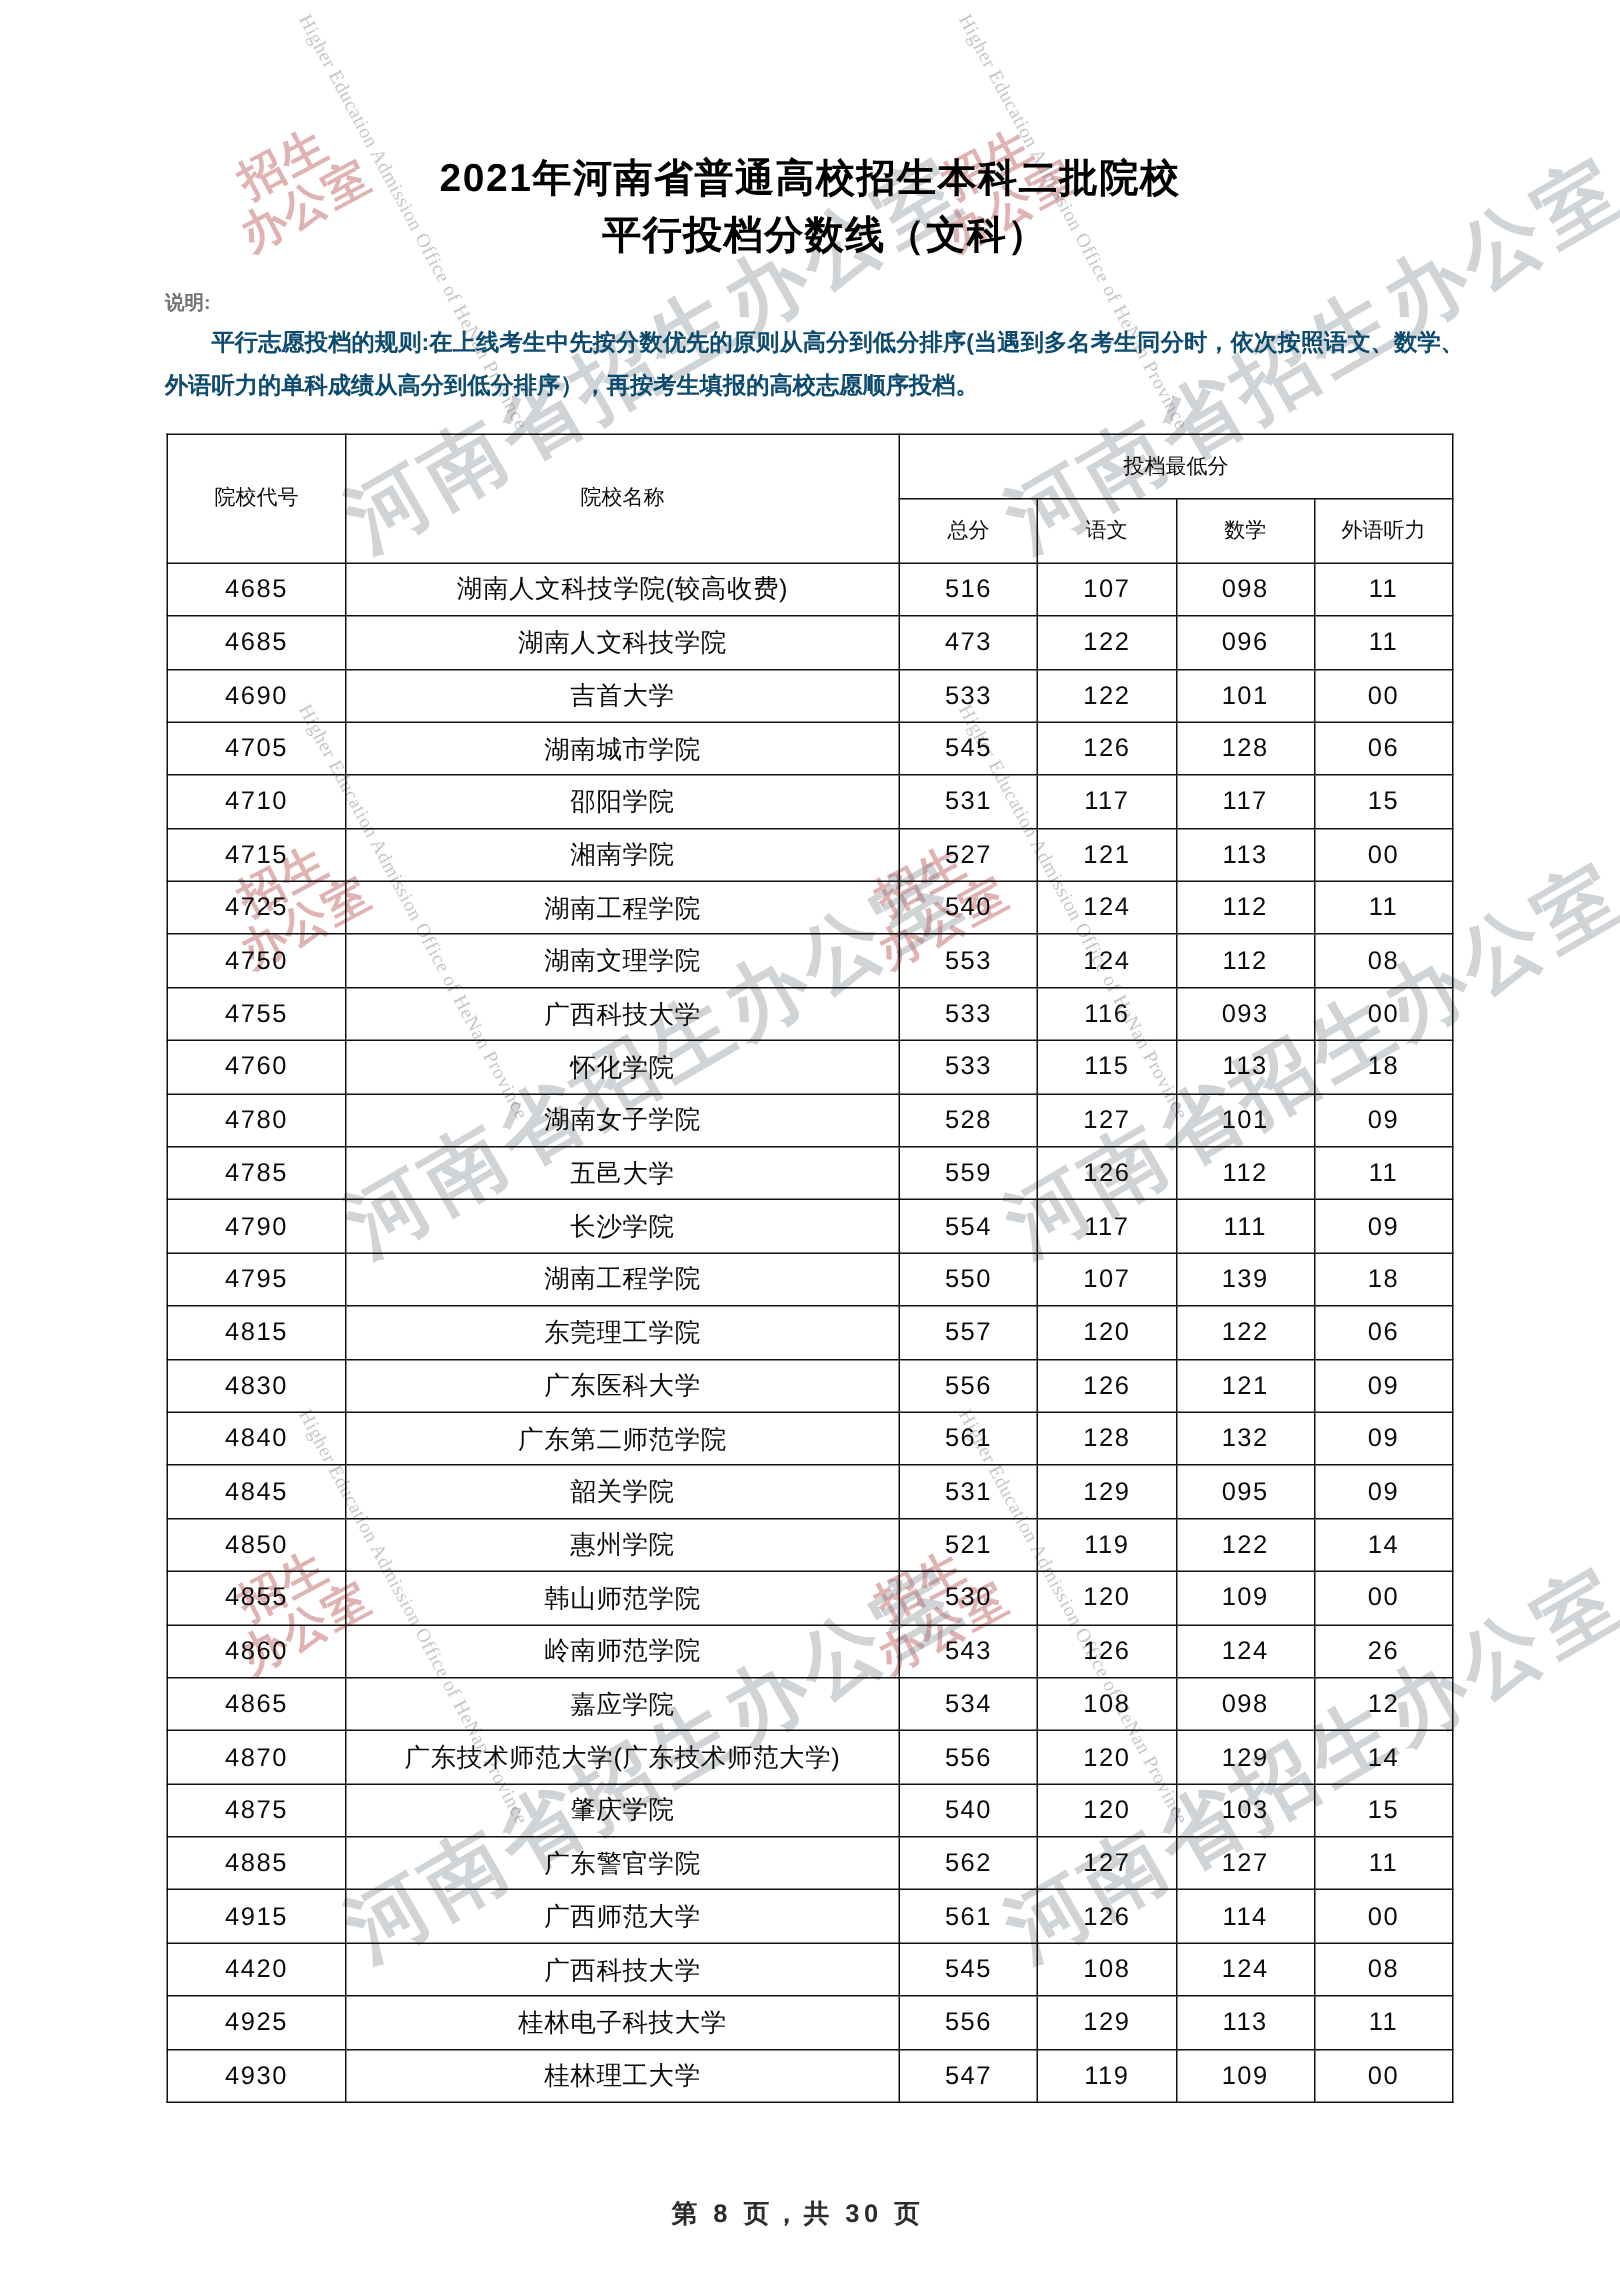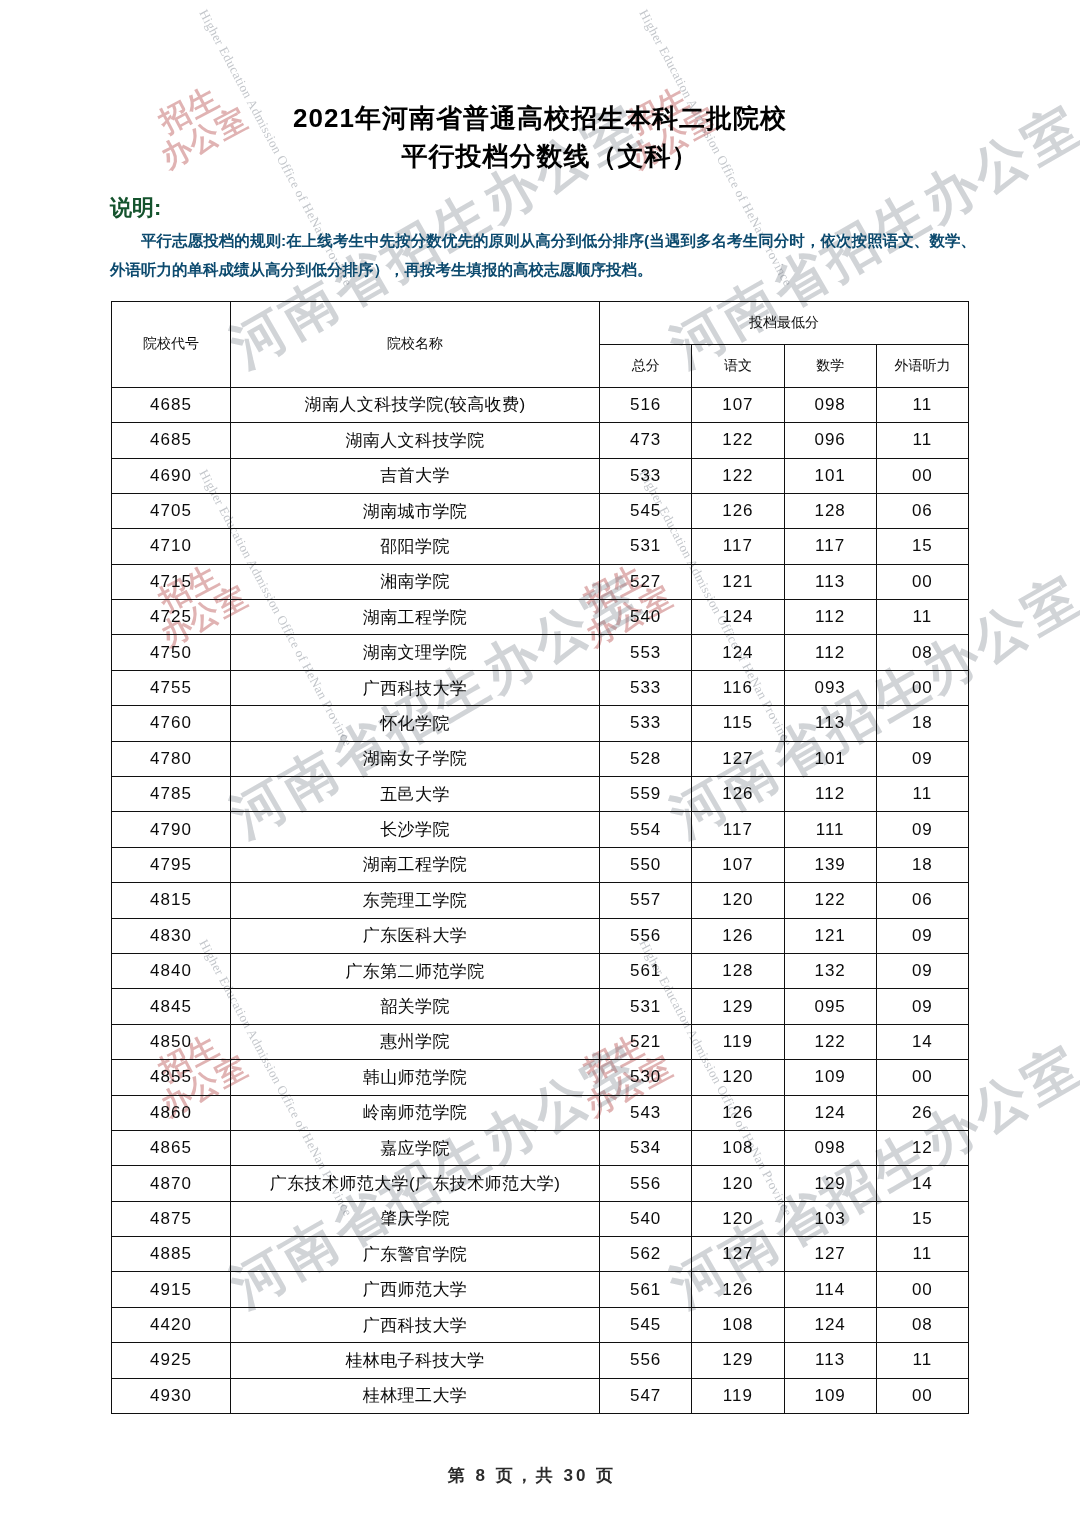--- a/index.html
+++ b/index.html
@@ -81,22 +81,22 @@
   .doc-title .line2 { display: block; margin-left: 20px; }
 
   .notes {
     position: relative;
     z-index: 8;
     margin: 18px 104px 0 110px;
   }
   .notes-label {
     font-family: "Liberation Sans", "DejaVu Sans", sans-serif;
     font-weight: bold;
-    font-size: 22px;
-    color: #14532d;
+    font-size: 13px;
+    color: #737373;
   }
   .notes-body {
     margin-top: 4px;
     font-family: "Liberation Sans", "DejaVu Sans", sans-serif;
     font-weight: bold;
     font-size: 15.5px;
     line-height: 1.85;
     text-indent: 2em;
     text-align: justify;
     color: #0c4a6e;

